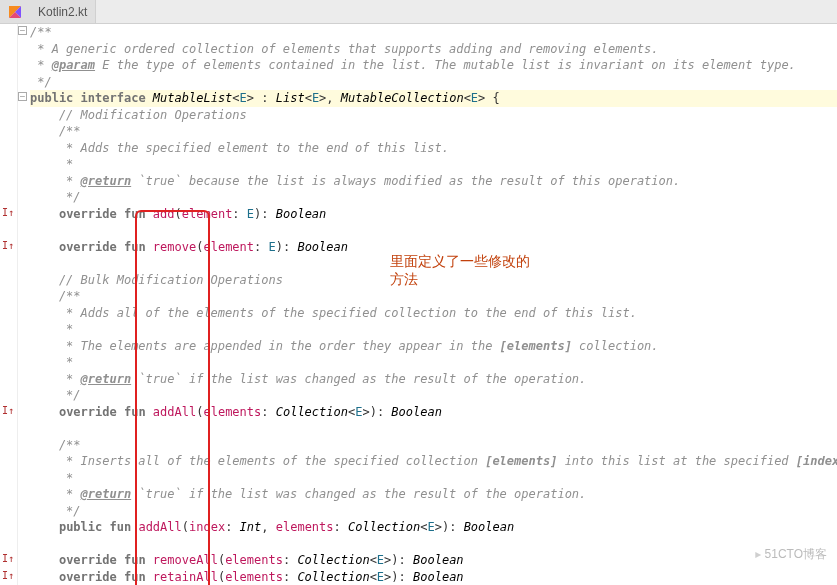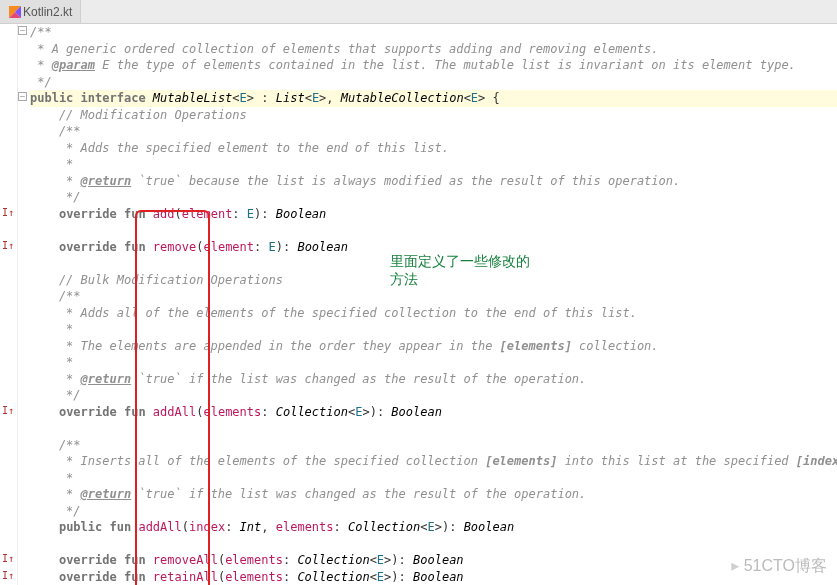--- a/index.html
+++ b/index.html
@@ -22,21 +22,21 @@
   .tab {
     display: flex;
     align-items: center;
     padding: 0 8px;
     border-right: 1px solid #d0d0d0;
     background: #e0e0e0;
     color: #555;
     cursor: pointer;
     font-family: -apple-system, "Segoe UI", sans-serif;
     font-size: 12px;
-    gap: 1px;
+    gap: 16px;
   }
   .tab.active { background: #fff; color: #000; }
   .tab .file-icon {
     width: 14px; height: 14px;
     display: inline-flex;
     align-items: center; justify-content: center;
     font-size: 10px;
   }
   .tab .close-x { color: #999; margin-left: 4px; font-size: 10px; }
   .editor {
@@ -94,34 +94,34 @@
   .fn { color: #be185d; }
   .punct { color: #333; }
   .red-box {
     position: absolute;
     border: 2px solid #e02020;
     border-radius: 6px;
     pointer-events: none;
   }
   .annotation {
     position: absolute;
-    color: #15803d;
+    color: #c2410c;
     font-family: "PingFang SC","Microsoft YaHei",sans-serif;
     font-size: 14px;
     line-height: 18px;
     font-style: normal;
     pointer-events: none;
   }
   .watermark {
     position: absolute;
     right: 10px;
-    bottom: 8px;
+    bottom: 22px;
     color: rgba(120,120,120,0.5);
     font-family: sans-serif;
-    font-size: 16px;
+    font-size: 12px;
     pointer-events: none;
   }
 </style>
 </head>
 <body>
 
 <div class="tab-bar">
   <div class="tab">
     <span class="file-icon">
       <svg width="12" height="12" viewBox="0 0 12 12">

